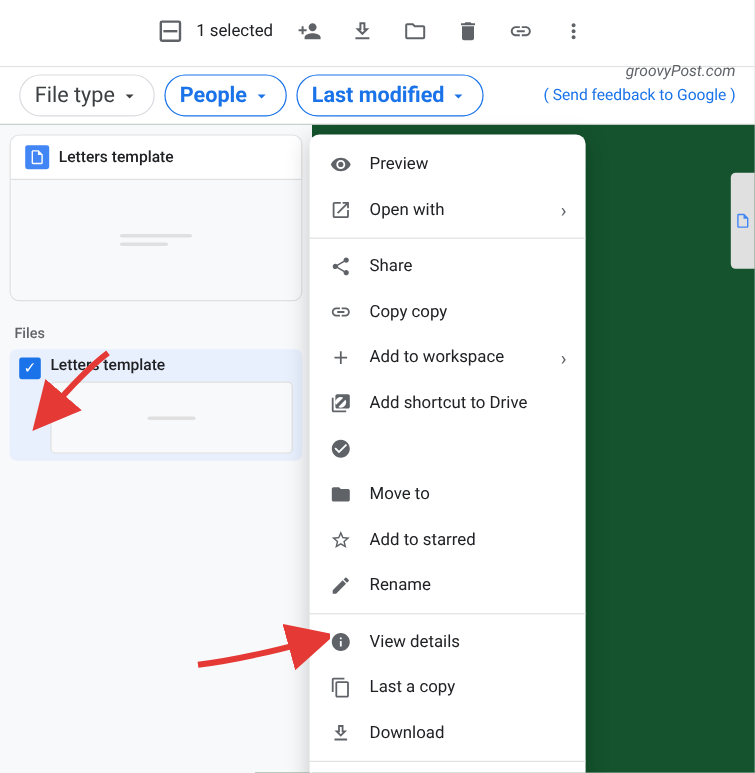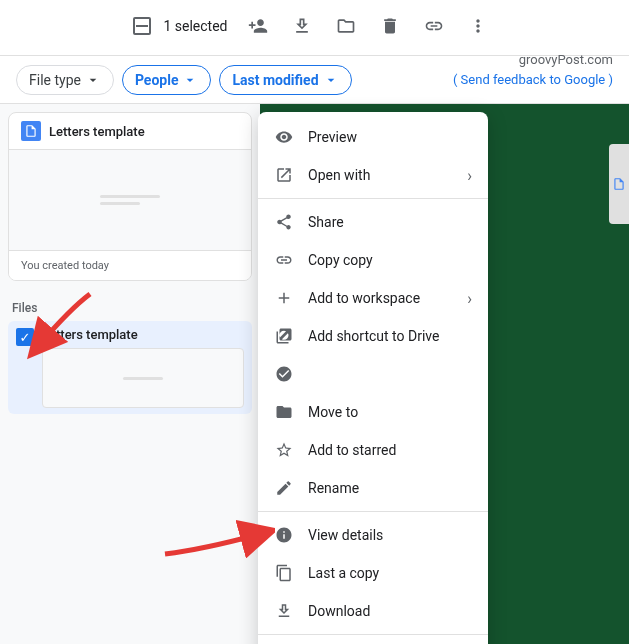--- a/index.html
+++ b/index.html
@@ -55,40 +55,41 @@
       width: 36px; height: 36px;
       display: flex; align-items: center; justify-content: center;
       border-radius: 50%;
       cursor: pointer;
       color: #5f6368;
     }
     .toolbar-brand {
       font-size: 13px;
       color: #5f6368;
       margin-left: auto;
+      font-style: italic;
     }
 
     
     .filter-bar {
       display: flex;
       align-items: center;
       background: #fff;
       padding: 8px 16px;
       height: 48px;
       gap: 8px;
       border-bottom: 1px solid #e0e0e0;
     }
     .filter-btn {
       display: flex;
       align-items: center;
       gap: 4px;
       border: 1px solid #dadce0;
       border-radius: 20px;
       padding: 6px 12px;
-      font-size: 14px;
+      font-size: 18px;
       color: #3c4043;
       cursor: pointer;
       background: #fff;
     }
     .filter-btn.active { border-color: #1a73e8; color: #1a73e8; font-weight: bold; }
     .feedback-link {
       margin-left: auto;
       font-size: 13px;
       color: #1a73e8;
       cursor: pointer;
@@ -366,21 +367,20 @@
             </svg>
         </div>
         <span class="file-card-title">Letters template</span>
       </div>
       <div class="file-card-body">
         <div class="file-card-lines">
           <div class="file-line"></div>
           <div class="file-line short"></div>
         </div>
       </div>
-      <div class="file-card-footer">You created today</div>
     </div>
 
     <div class="files-section-title">Files</div>
 
     <div class="file-row">
       <div class="file-row-check">
         <span class="file-row-check-mark">✓</span>
       </div>
       <div class="file-row-content">
         <div class="file-row-name">Letters template</div>

